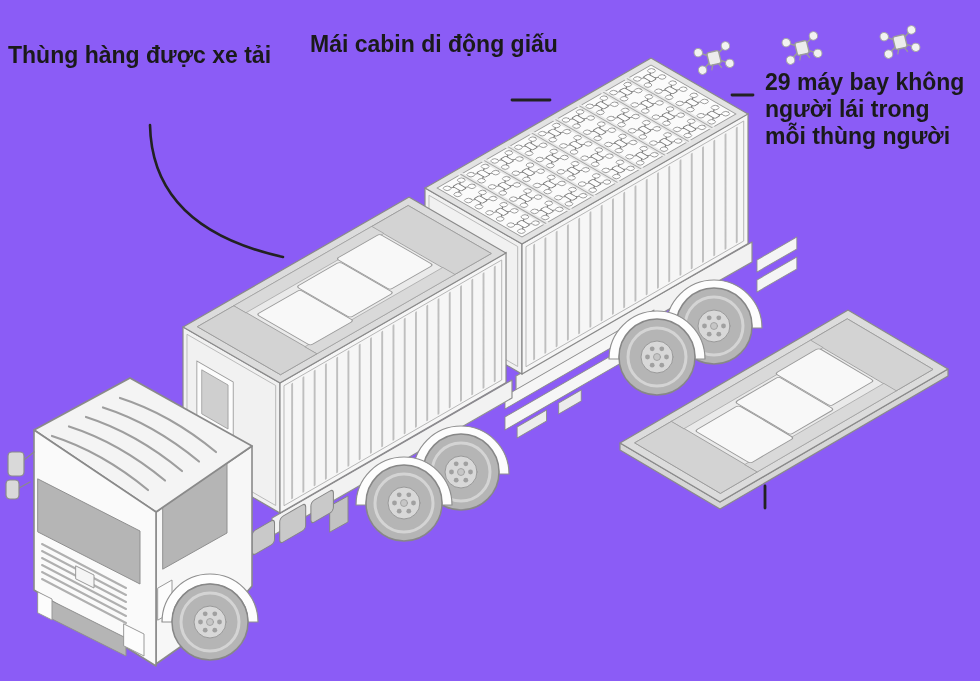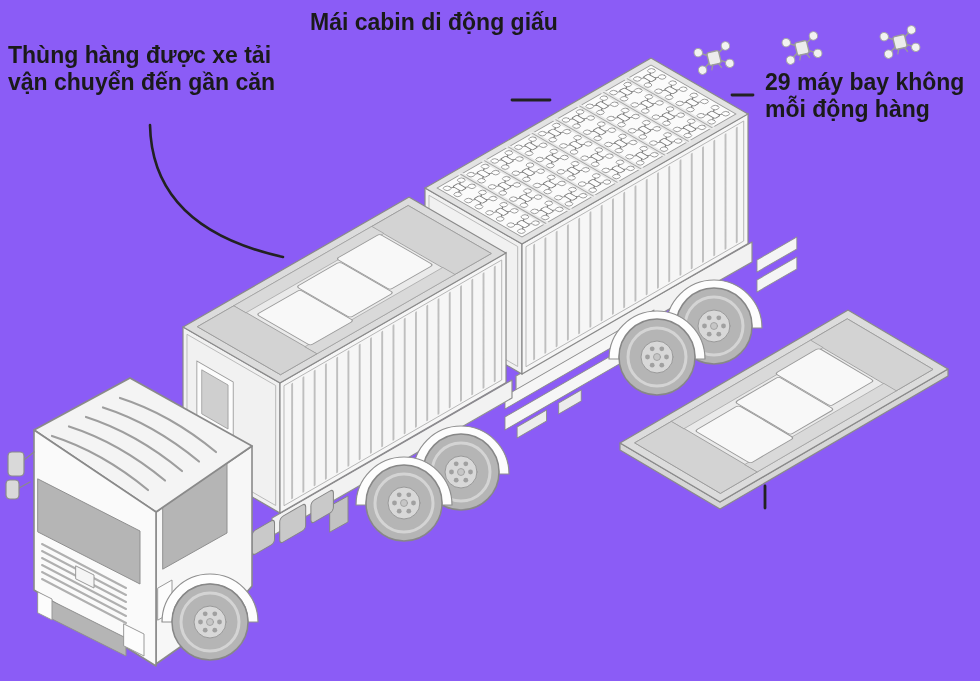--- a/index.html
+++ b/index.html
@@ -184,26 +184,26 @@
     <path d="M24,460 L34,452 M19,488 L30,482" stroke="#8a8a8a" stroke-width="1.3" fill="none"></path>
     <rect x="8" y="452" width="16" height="24" rx="4" fill="#d9d9d9" stroke="#8a8a8a" stroke-width="1.2"></rect>
     <rect x="6" y="480" width="13" height="19" rx="4" fill="#d9d9d9" stroke="#8a8a8a" stroke-width="1.2"></rect>
     <use href="#arch" transform="translate(210,616)"></use>
     <use href="#wheel" transform="translate(210,622)"></use>
   </g>
 </svg>
 
 <div class="label" style="left:8px;top:42px">
   <div>Thùng hàng được xe tải</div>
-  <div>vận chuyển đến gần căn</div>
-</div>
-
-<div class="label" style="left:310px;top:9px">
+</div>
+
+<div class="label" style="left:310px;top:31px">
   <div>Mái cabin di động giấu</div>
 </div>
 
 <div class="label" style="left:765px;top:69px">
   <div>29 máy bay không</div>
-  <div>mỗi động hàng</div>
+  <div>người lái trong</div>
+  <div>mỗi thùng người</div>
 </div>
 
 
 </div>
 
 </body></html>

